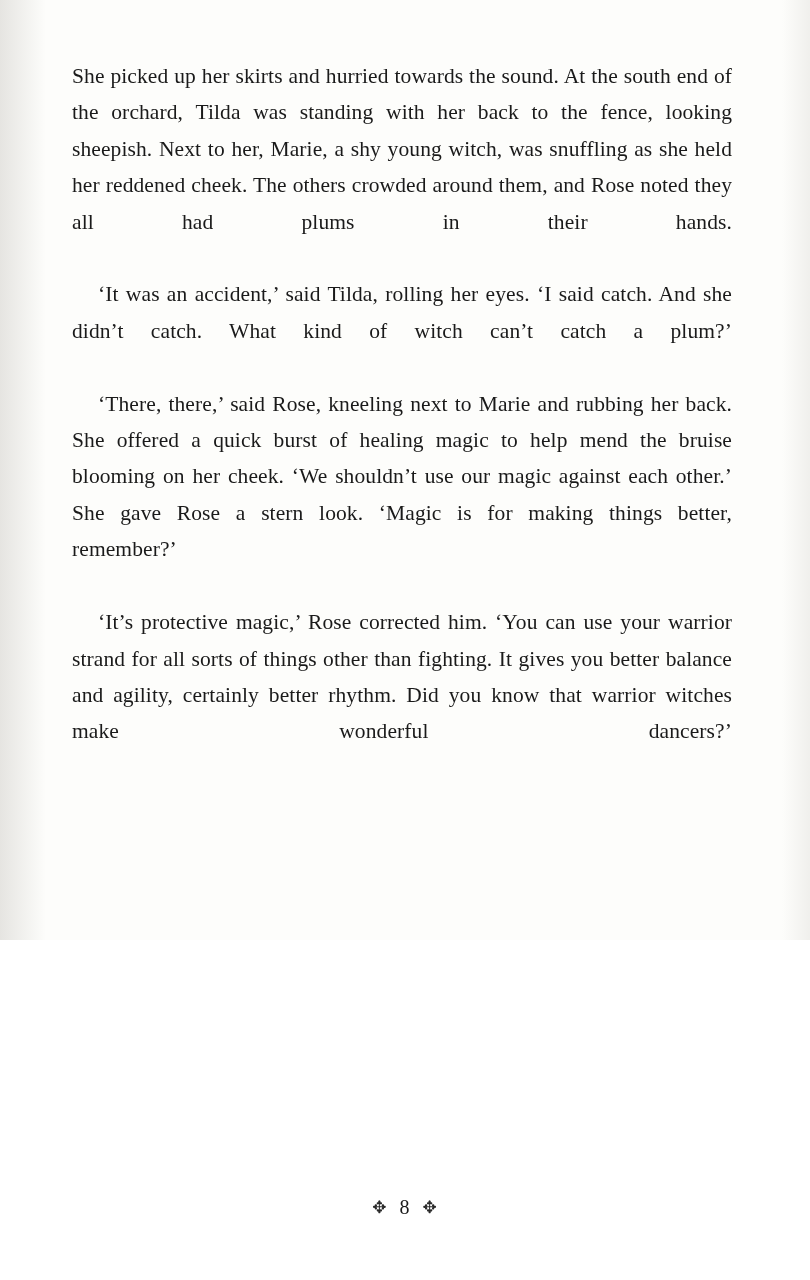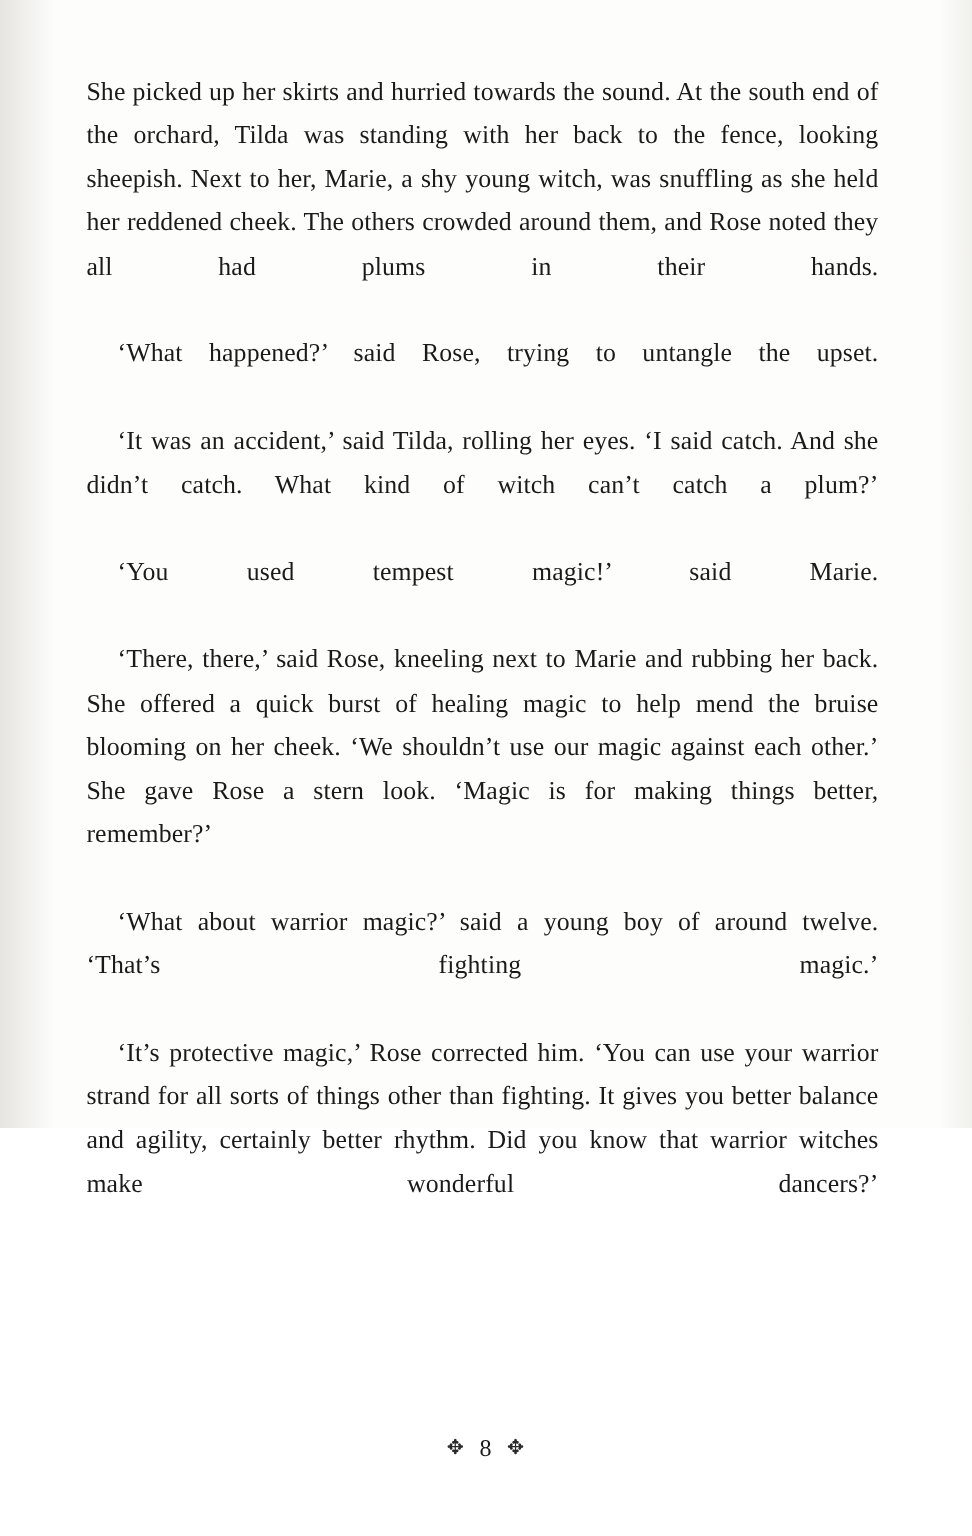--- a/index.html
+++ b/index.html
@@ -81,25 +81,22 @@
   .folio .orn.right { margin-left: 12px; }
   .folio .num { font-size: 20px; }
 </style>
 </head>
 <body>
 
 <div class="page">
 
   <div class="text-block">
     <p class="para">She picked up her skirts and hurried towards the sound. At the south end of the orchard, Tilda was standing with her back to the fence, looking sheepish. Next to her, Marie, a shy young witch, was snuffling as she held her reddened cheek. The others crowded around them, and Rose noted they all had plums in their hands.</p>
-    <p class="para indent">‘What happened?’ said Rose, trying to untangle the upset.</p>
     <p class="para indent">‘It was an accident,’ said Tilda, rolling her eyes. ‘I said catch. And she didn’t catch. What kind of witch can’t catch a plum?’</p>
-    <p class="para indent">‘You used tempest magic!’ said Marie.</p>
     <p class="para indent">‘There, there,’ said Rose, kneeling next to Marie and rubbing her back. She offered a quick burst of healing magic to help mend the bruise blooming on her cheek. ‘We shouldn’t use our magic against each other.’ She gave Rose a stern look. ‘Magic is for making things better, remember?’</p>
-    <p class="para indent">‘What about warrior magic?’ said a young boy of around twelve. ‘That’s fighting magic.’</p>
     <p class="para indent">‘It’s protective magic,’ Rose corrected him. ‘You can use your warrior strand for all sorts of things other than fighting. It gives you better balance and agility, certainly better rhythm. Did you know that warrior witches make wonderful dancers?’</p>
 
   </div>
 
   <div class="folio">
     <span class="orn left">✥</span><span class="num">8</span><span class="orn right">✥</span>
   </div>
 
 </div>
 

